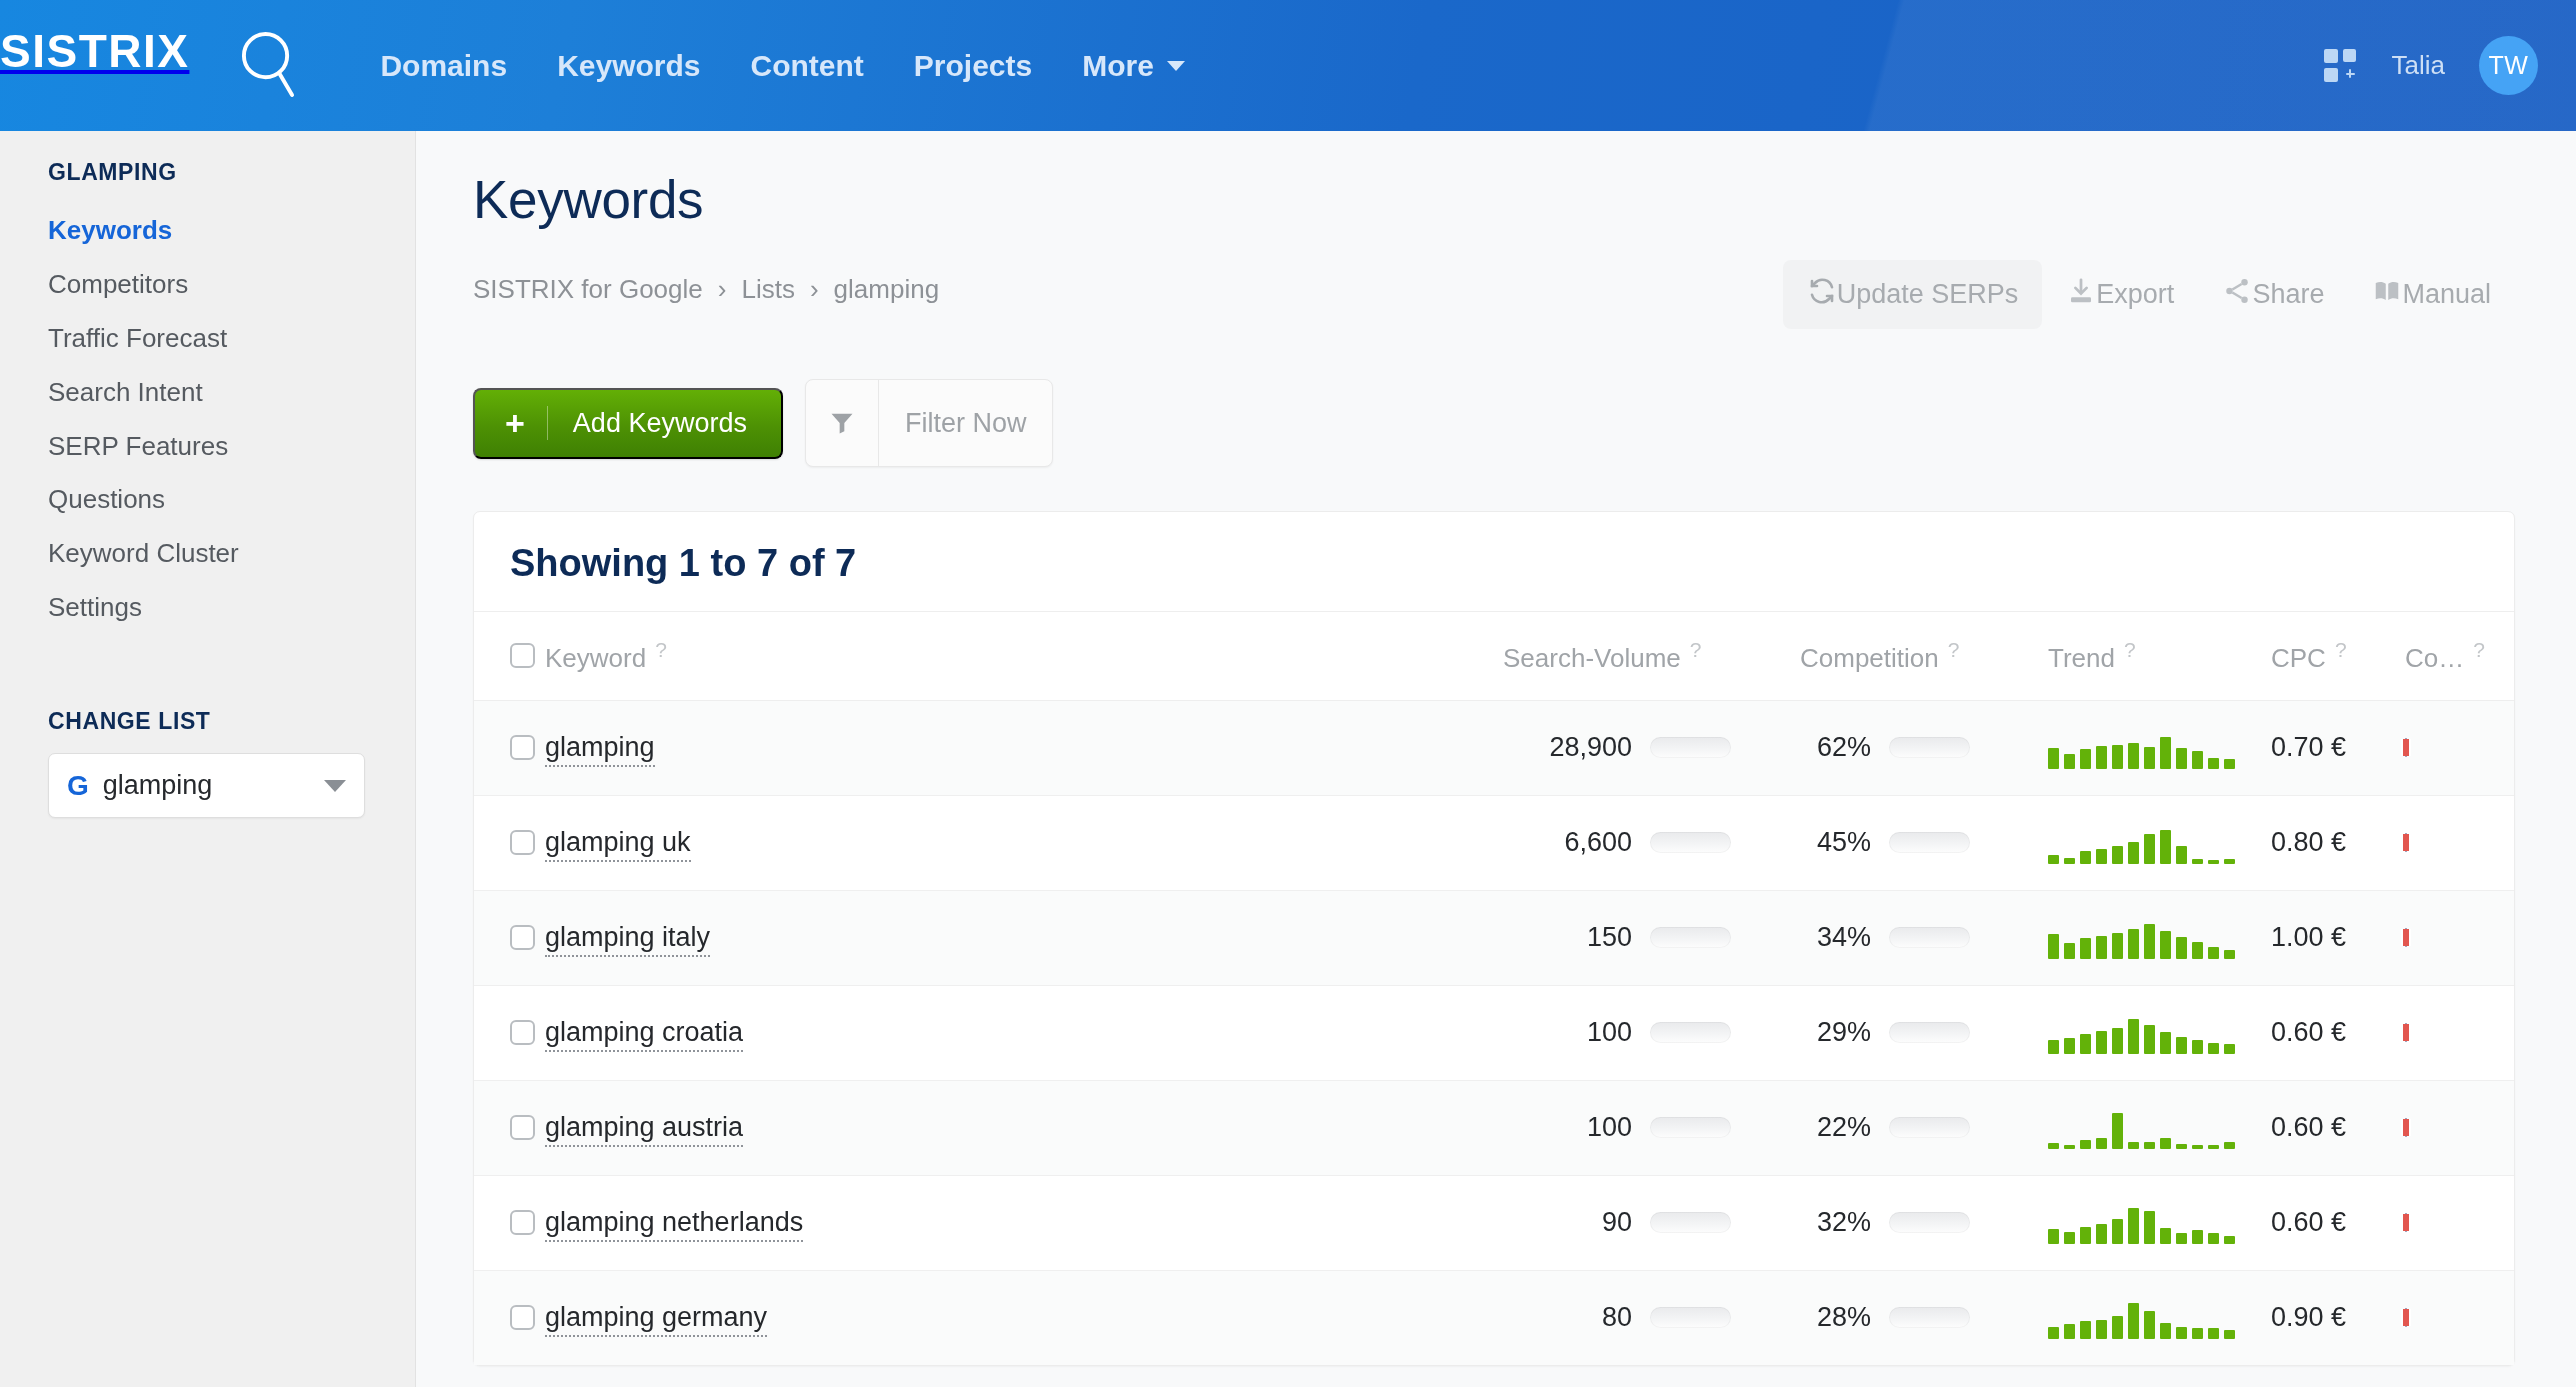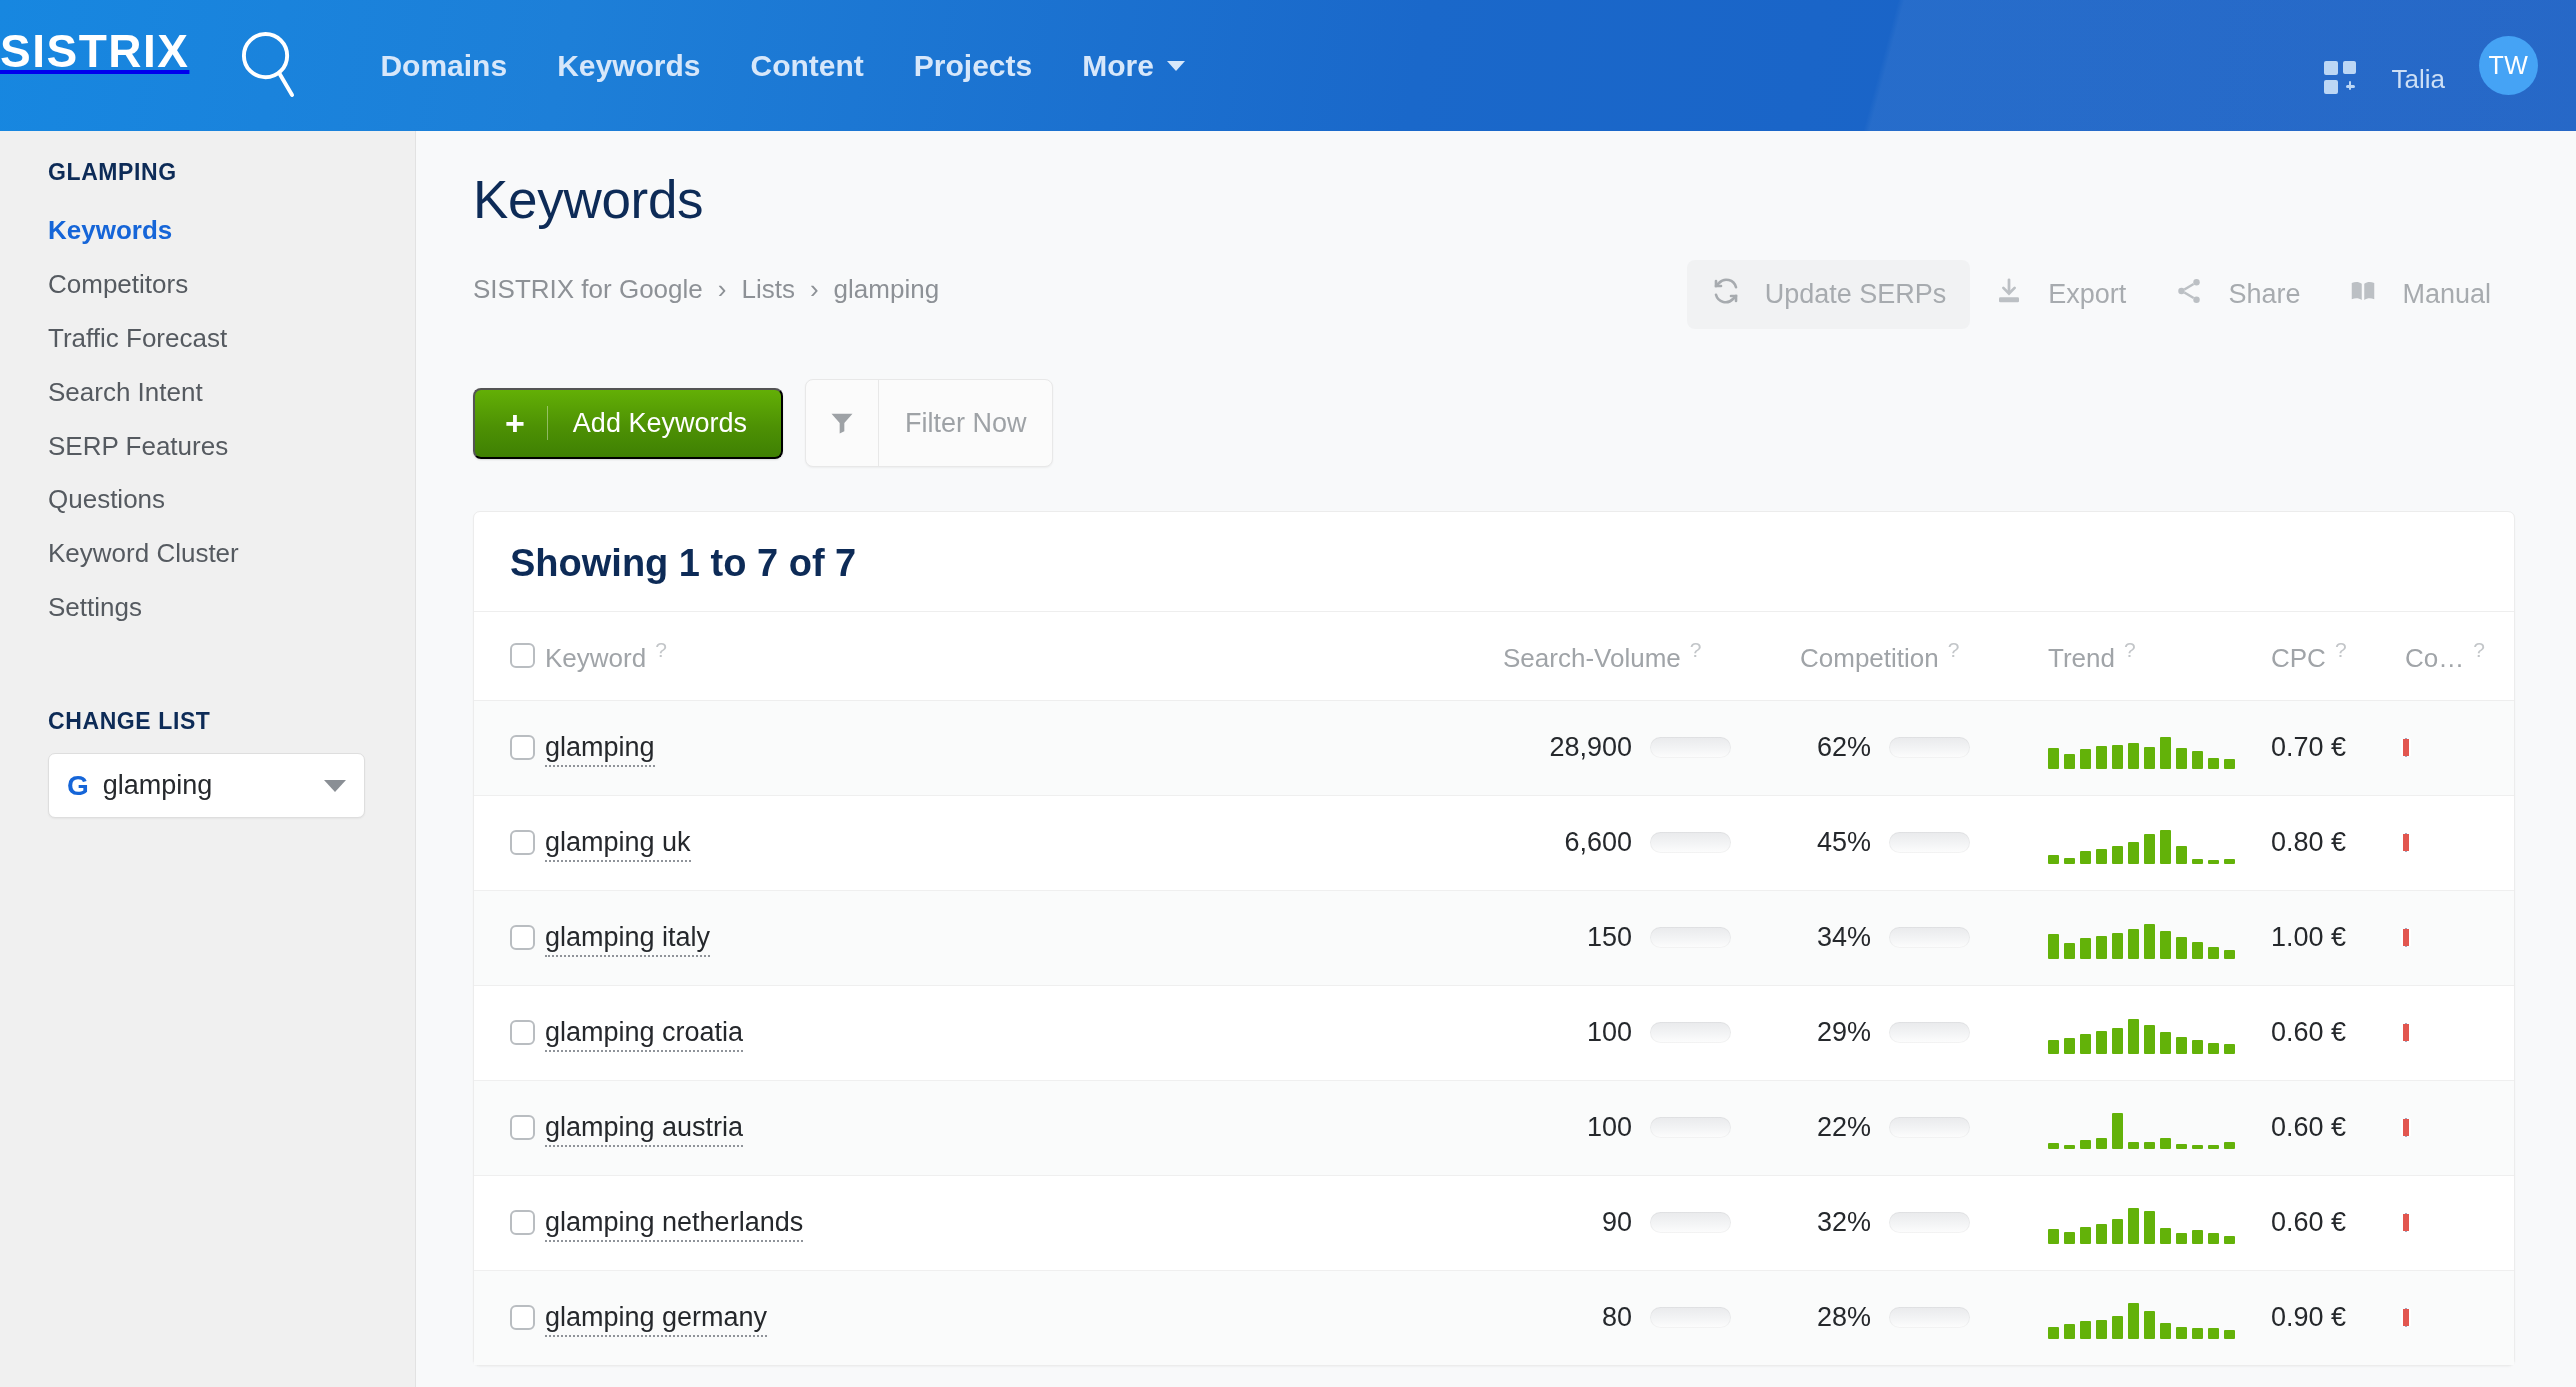--- a/index.html
+++ b/index.html
@@ -43,21 +43,21 @@
     display: flex; align-items: center; gap: 13px;
   }
   .caret-down {
     width: 0; height: 0;
     border-left: 9px solid transparent; border-right: 9px solid transparent;
     border-top: 10px solid #d7e7fa; display: inline-block;
   }
 
   .topbar-right {
     margin-left: auto; margin-right: 38px;
-    display: flex; align-items: flex-end; gap: 34px;
+    display: flex; align-items: center; gap: 34px;
     position: relative; z-index: 2;
   }
   .apps-icon { width: 34px; height: 34px; position: relative; }
   .apps-icon i {
     position: absolute; background: #bcd7f5; border-radius: 2px; display: block;
   }
   .apps-icon i:nth-child(1) { left: 0;  top: 0;  width: 14px; height: 14px; }
   .apps-icon i:nth-child(2) { left: 19px; top: 0; width: 13px; height: 13px; }
   .apps-icon i:nth-child(3) { left: 0;  top: 19px; width: 14px; height: 14px; }
   .apps-icon i:nth-child(4) { left: 22px; top: 24px; width: 9px; height: 2.5px; background:#bcd7f5; }
@@ -125,21 +125,21 @@
   }
   .crumb-row { display: flex; align-items: flex-start; margin-top: 34px; }
   .crumbs { display: flex; align-items: center; gap: 15px; padding-top: 14px; }
   .crumbs span, .crumbs a {
     color: #8d9196; font-size: 26px; text-decoration: none;
   }
   .crumb-sep { color: #b6babe; font-size: 24px; }
 
   .actions { margin-left: auto; display: flex; align-items: center; gap: 0; }
   .action {
-    display: flex; align-items: center; gap: 24px;
+    display: flex; align-items: center; gap: 0;
     color: #a7abaf; font-size: 27px;
     padding: 16px 24px; border-radius: 8px; text-decoration: none;
     white-space: nowrap;
   }
   .action.filled { background: #f1f2f3; }
 
   .btn-row { display: flex; align-items: center; gap: 22px; margin-top: 50px; }
   .btn-add {
     display: flex; align-items: center;
     height: 71px; border-radius: 8px;

